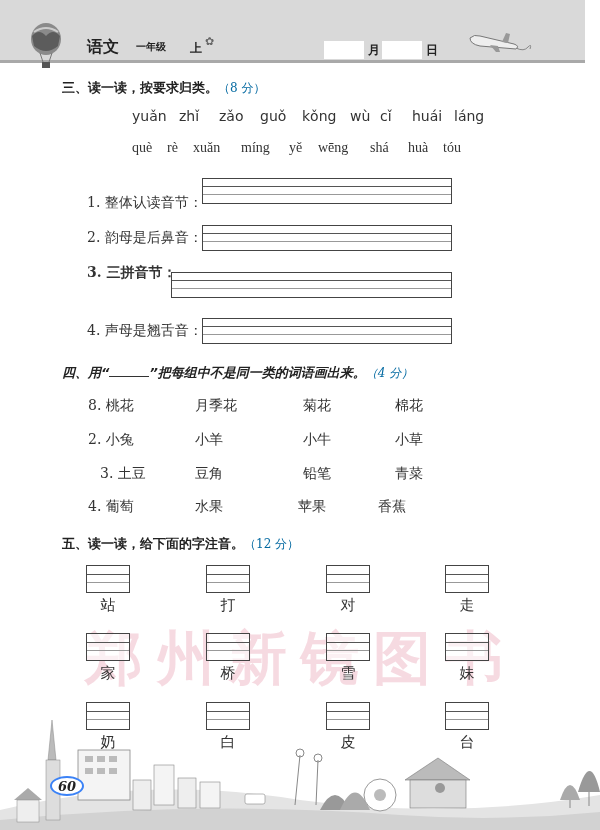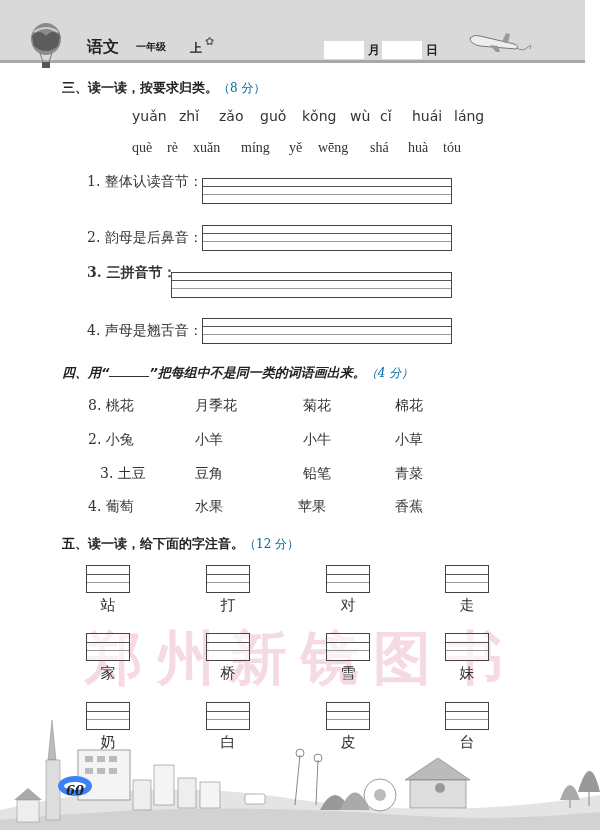--- a/index.html
+++ b/index.html
@@ -32,21 +32,21 @@
   .word-row span { position: absolute; white-space: nowrap; }
 
   .char-cell { position: absolute; width: 44px; height: 28px; border: 1.5px solid #444; background: rgba(255,255,255,0.6); }
   .char-cell::before { content: ""; position: absolute; left: 0; right: 0; top: 8px; border-top: 1px solid #555; }
   .char-cell::after { content: ""; position: absolute; left: 0; right: 0; top: 16px; border-top: 1px solid #999; }
   .char-label { position: absolute; width: 44px; text-align: center; font-size: 15px; color: #333; }
 
   .watermark { position: absolute; left: 85px; top: 620px; font-family: "DejaVu Sans", sans-serif; font-weight: bold; font-size: 58px; color: rgba(230,150,170,0.35); letter-spacing: 14px; white-space: nowrap; }
 
   .footer-scene { position: absolute; left: 0; top: 720px; width: 600px; height: 110px; }
-  .page-num { position: absolute; left: 50px; top: 776px; width: 34px; height: 20px; background: #fff; border: 6px solid #3b82f6; border-radius: 50%; text-align: center; font-family: "DejaVu Serif", serif; font-style: italic; font-weight: bold; font-size: 13px; line-height: 18px; color: #222; margin-left: 8px; }
+  .page-num { position: absolute; left: 50px; top: 776px; width: 34px; height: 20px; background: #fff; border: 2px solid #3b82f6; border-radius: 50%; text-align: center; font-family: "DejaVu Serif", serif; font-style: italic; font-weight: bold; font-size: 13px; line-height: 18px; color: #222; }
 </style>
 </head>
 <body>
 
 <div class="header-band"></div>
 <svg class="balloon" viewBox="0 0 36 48">
   <ellipse cx="18" cy="17" rx="15" ry="16" fill="#8a8a8a"></ellipse>
   <path d="M4 14 Q11 6 18 14 Q25 6 32 14 L30 24 Q18 34 6 24 Z" fill="#5c5c5c"></path>
   <path d="M6 10 Q18 2 30 10" stroke="#ccc" stroke-width="2" fill="none"></path>
   <line x1="12" y1="31" x2="15" y2="40" stroke="#777" stroke-width="1"></line>
@@ -90,21 +90,21 @@
   <span style="width:26px">rè</span>
   <span style="width:48px">xuǎn</span>
   <span style="width:48px">míng</span>
   <span style="width:29px">yě</span>
   <span style="width:52px">wēng</span>
   <span style="width:38px">shá</span>
   <span style="width:35px">huà</span>
   <span>tóu</span>
 </div>
 
-<div class="q-label" style="top:173px;">1. 整体认读音节：</div>
+<div class="q-label" style="top:194px;">1. 整体认读音节：</div>
 <div class="write-line" style="left:202px; top:178px; width:250px;"></div>
 
 <div class="q-label" style="top:229px;">2. 韵母是后鼻音：</div>
 <div class="write-line" style="left:202px; top:225px; width:250px;"></div>
 
 <div class="q-label" style="top:264px;font-weight:bold;">3. 三拼音节：</div>
 <div class="write-line" style="left:171px; top:272px; width:281px;"></div>
 
 <div class="q-label" style="top:322px;">4. 声母是翘舌音：</div>
 <div class="write-line" style="left:202px; top:318px; width:250px;"></div>
@@ -128,21 +128,21 @@
 <div class="word-row" style="top:465px;">
   <span style="left:12px">3. 土豆</span>
   <span style="left:107px">豆角</span>
   <span style="left:215px">铅笔</span>
   <span style="left:307px">青菜</span>
 </div>
 <div class="word-row" style="top:498px;">
   <span style="left:0">4. 葡萄</span>
   <span style="left:107px">水果</span>
   <span style="left:210px">苹果</span>
-  <span style="left:307px">香蕉</span>
+  <span style="left:290px">香蕉</span>
 </div>
 
 <div class="section-title" style="top:535px;">
   <span>五、读一读，给下面的字注音。</span><span class="score">（12 分）</span>
 </div>
 
 <div class="watermark">郑州新镜图书</div>
 
 <div class="char-cell" style="left:86px; top:565px;"></div>
 <div class="char-label" style="left:86px; top:596px;">站</div>

